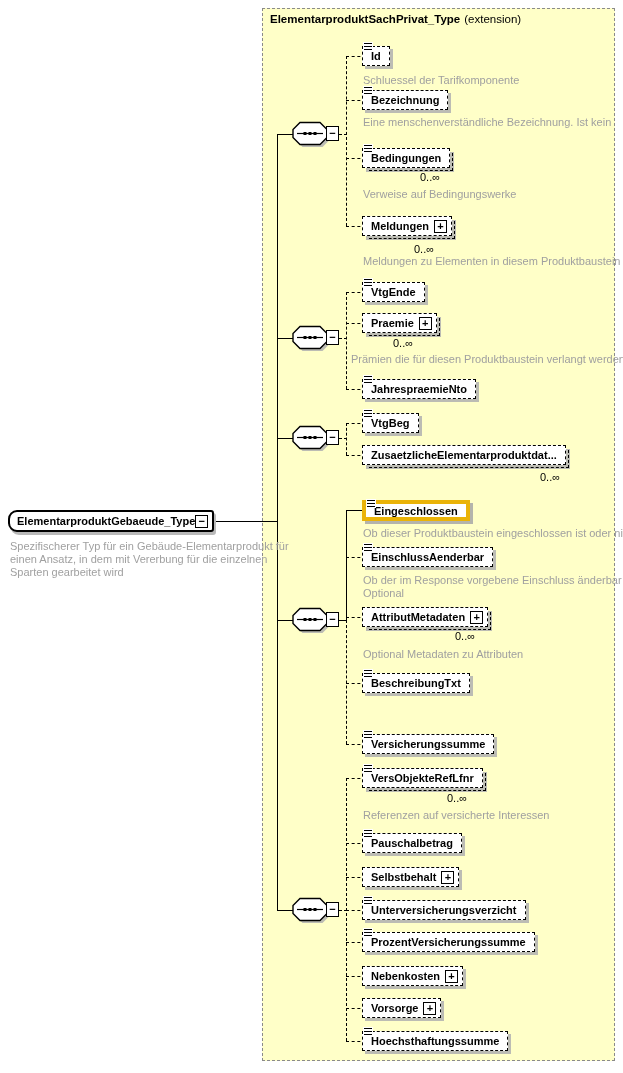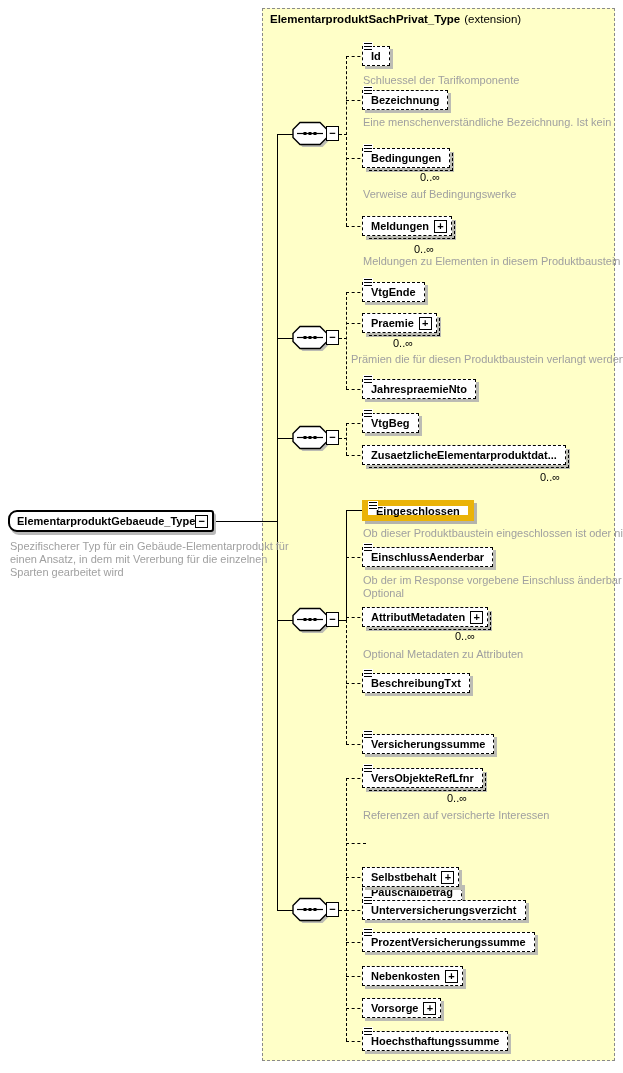--- a/index.html
+++ b/index.html
@@ -36,21 +36,21 @@
   .seq .tog { position:absolute; left:35px; top:6px; height:15px; }
 
   
   .el {
     position:absolute; left:362px; height:20px; box-sizing:border-box;
     display:inline-flex; align-items:center; padding:0 8px;
     background:#fff; border:1px dashed #000;
     font-size:11px; font-weight:bold; color:#000; white-space:nowrap;
     box-shadow:3px 3px 0 #bcbcb4;
   }
-  .el.req { border:6px solid #eab308; height:21px; box-shadow:3px 3px 0 #b4b4ac; }
+  .el.req { border:4px solid #eab308; height:21px; box-shadow:3px 3px 0 #b4b4ac; }
   .el.multi { box-shadow:4px 4px 0 #bcbcb4; }
   .el.multi::after {
     content:""; position:absolute; left:6px; top:4px; right:-4px; bottom:-4px;
     border-right:1px dashed #000; border-bottom:1px dashed #000; pointer-events:none;
   }
   .mini {
     position:absolute; left:1px; top:-4px; width:8px; height:7px;
     background-color:#fff;
     background-image:repeating-linear-gradient(to bottom, #000 0, #000 1px, #fff 1px, #fff 3px);
     box-shadow:0 0 0 1px #fff;
@@ -295,21 +295,21 @@
 
   <div class="el multi" style="top:768px">
     <span class="mini"></span>
     <span>VersObjekteRefLfnr</span>
   </div>
   <div class="occurs" style="left:447px;top:792px">0..∞</div>
   <div class="note" style="top:809px">
       <div>Referenzen auf versicherte Interessen</div>
     </div>
 
-  <div class="el" style="top:882px">
+  <div class="el" style="top:833px">
     <span class="mini"></span>
     <span>Pauschalbetrag</span>
   </div>
 
   <div class="el" style="top:867px">
     <span>Selbstbehalt</span>
     <span class="tog plus">+</span>
   </div>
 
   <div class="el" style="top:900px">

